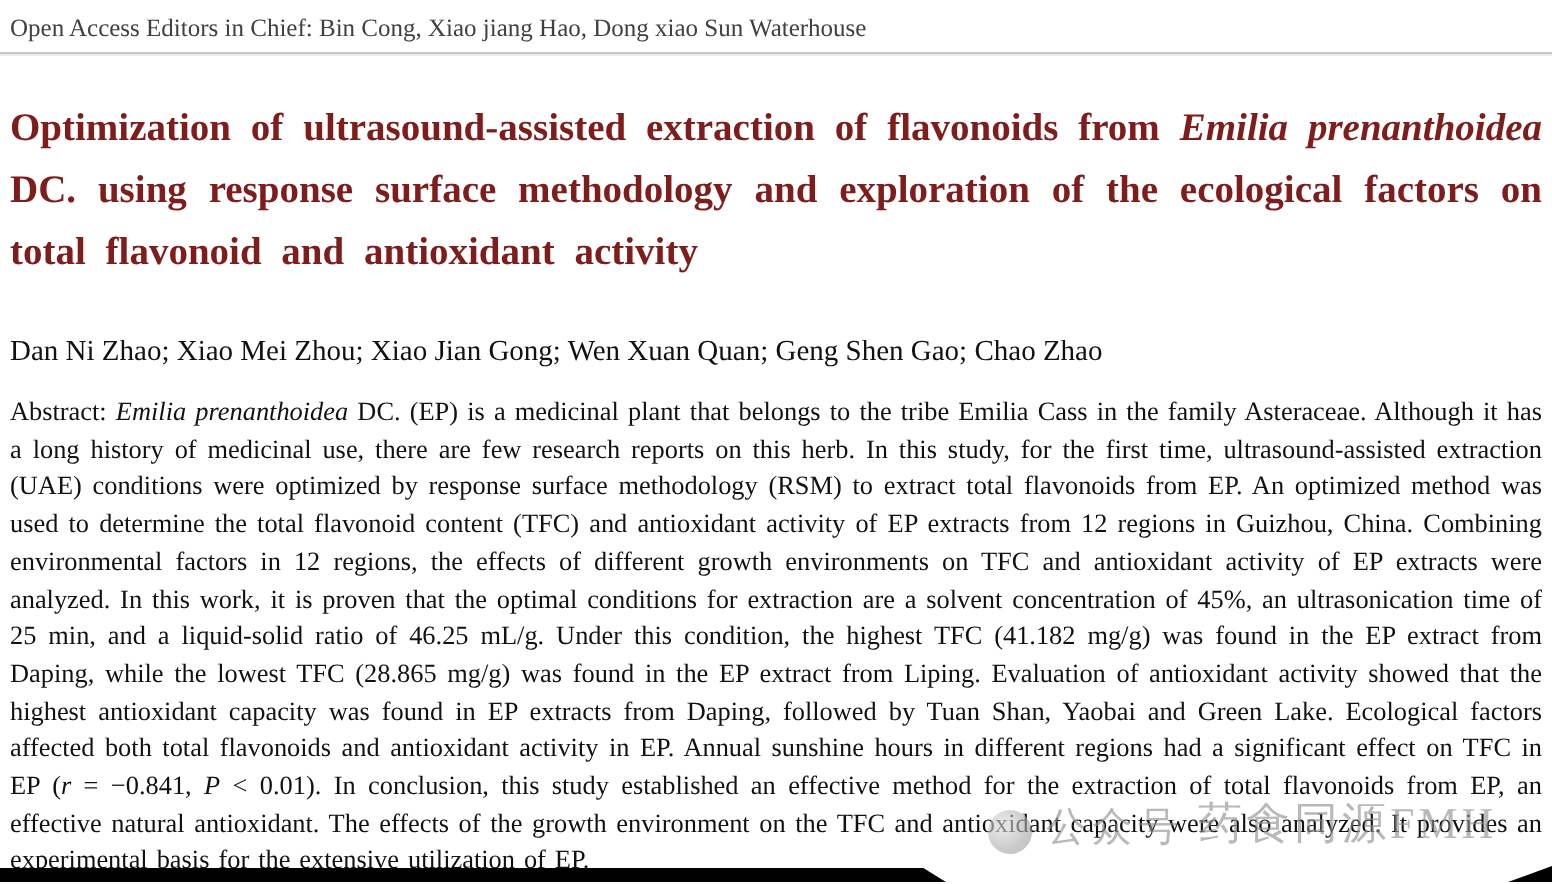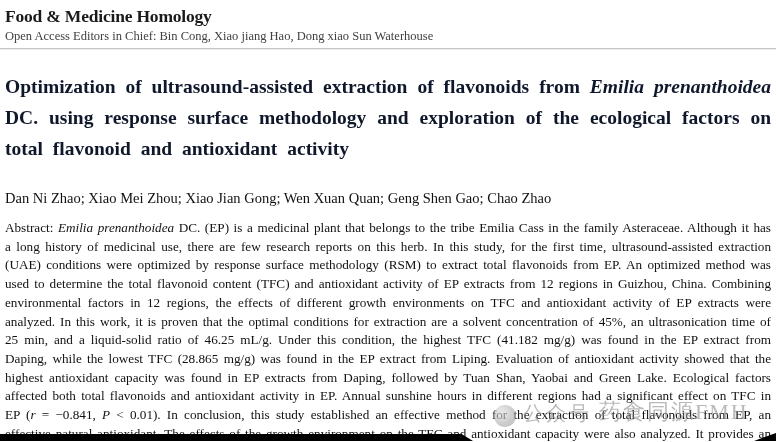--- a/index.html
+++ b/index.html
@@ -7,21 +7,21 @@
   body { font-family:"Liberation Serif","DejaVu Serif",serif; color:#1a1a1a; position:relative; }
 
   .header { padding:5px 6px 0 5px; }
   .journal-name { font-size:17.5px; font-weight:bold; line-height:22px; letter-spacing:-0.2px; }
   .journal-editors { font-size:12.5px; line-height:15px; margin-top:2px; color:#404040; }
 
   .divider { margin-top:4px; height:2px; background:#c6c6c6; border-bottom:1px solid #eee; }
 
   .article-title {
     margin:21px 5px 16px 5px;
-    color:#0f172a;
+    color:#7f1d1d;
     font-weight:bold;
     font-size:19.5px;
     line-height:31px;
     text-align:justify;
     word-spacing:5px;
   }
   .article-title em { font-style:italic; }
 
   .authors { margin:25px 5px 0 5px; font-size:14.5px; line-height:19px; color:#111; }
 
@@ -55,21 +55,20 @@
   }
   .bottom-corner {
     position:absolute; right:0; bottom:1px; width:22px; height:8px; background:#000;
     clip-path:polygon(100% 0, 100% 100%, 0 100%);
   }
 </style>
 </head>
 <body>
 
 <div class="header">
-  <div class="journal-name">Food &amp; Medicine Homology</div>
   <div class="journal-editors">Open Access Editors in Chief: Bin Cong, Xiao jiang Hao, Dong xiao Sun Waterhouse</div>
 </div>
 
 <div class="divider"></div>
 
 <h1 class="article-title"><span>Optimization of ultrasound-assisted extraction of flavonoids from </span><em>Emilia prenanthoidea</em><span> DC. using response surface methodology and exploration of the ecological factors on total flavonoid and antioxidant activity</span></h1>
 
 <div class="authors">Dan Ni Zhao; Xiao Mei Zhou; Xiao Jian Gong; Wen Xuan Quan; Geng Shen Gao; Chao Zhao</div>
 
 <p class="abstract"><span>Abstract: </span><em>Emilia prenanthoidea</em><span> DC. (EP) is a medicinal plant that belongs to the tribe Emilia Cass in the family Asteraceae. Although it has a long history of medicinal use, there are few research reports on this herb. In this study, for the first time, ultrasound-assisted extraction (UAE) conditions were optimized by response surface methodology (RSM) to extract total flavonoids from EP. An optimized method was used to determine the total flavonoid content (TFC) and antioxidant activity of EP extracts from 12 regions in Guizhou, China. Combining environmental factors in 12 regions, the effects of different growth environments on TFC and antioxidant activity of EP extracts were analyzed. In this work, it is proven that the optimal conditions for extraction are a solvent concentration of 45%, an ultrasonication time of 25 min, and a liquid-solid ratio of 46.25 mL/g. Under this condition, the highest TFC (41.182 mg/g) was found in the EP extract from Daping, while the lowest TFC (28.865 mg/g) was found in the EP extract from Liping. Evaluation of antioxidant activity showed that the highest antioxidant capacity was found in EP extracts from Daping, followed by Tuan Shan, Yaobai and Green Lake. Ecological factors affected both total flavonoids and antioxidant activity in EP. Annual sunshine hours in different regions had a significant effect on TFC in EP (</span><em>r</em><span> = −0.841, </span><em>P</em><span> &lt; 0.01). In conclusion, this study established an effective method for the extraction of total flavonoids from EP, an effective natural antioxidant. The effects of the growth environment on the TFC and antioxidant capacity were also analyzed. It provides an experimental basis for the extensive utilization of EP.</span></p>

